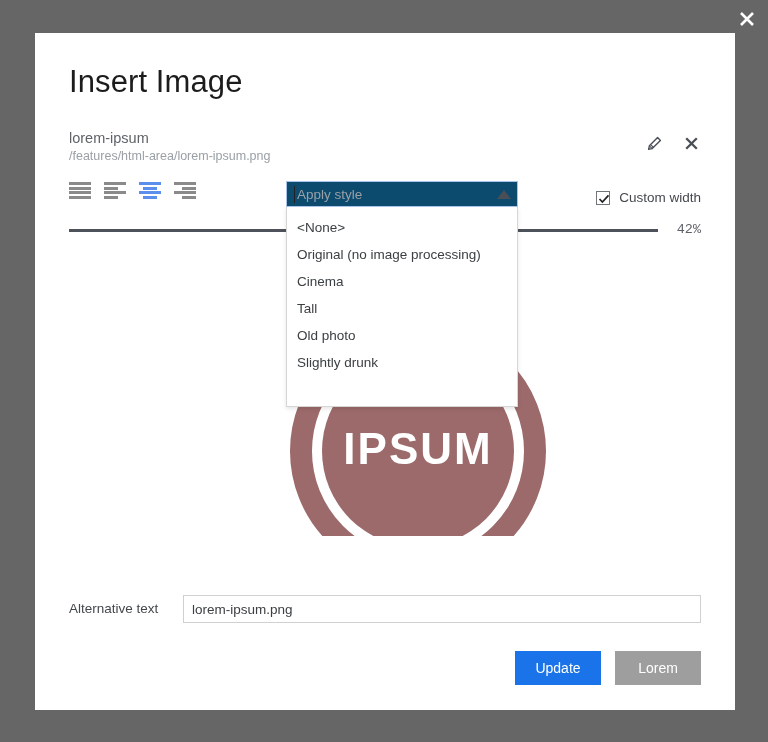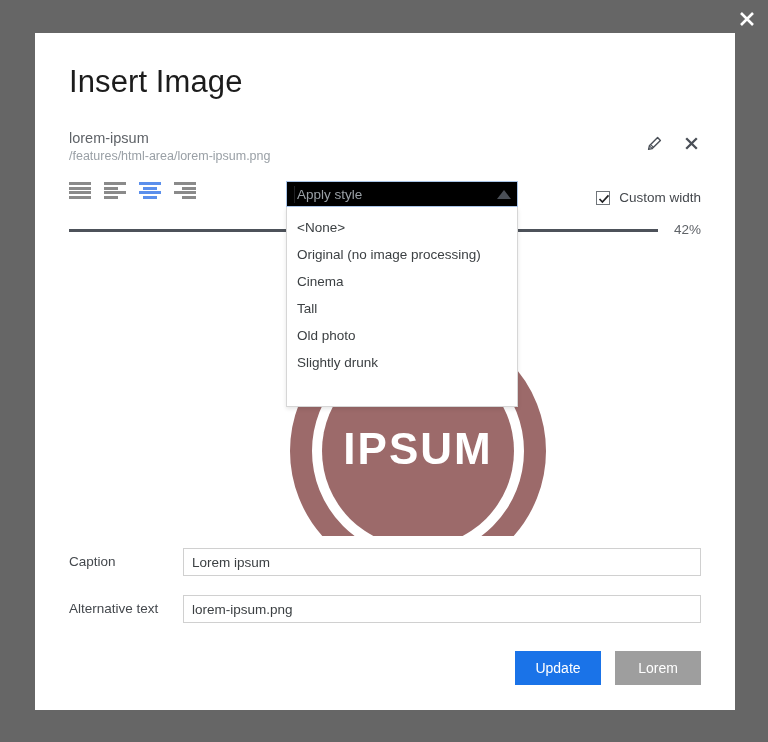--- a/index.html
+++ b/index.html
@@ -154,20 +154,21 @@
     color: #44484d;
     white-space: nowrap;
   }
 
   
   .slider-row {
     position: absolute;
     left: 34px; top: 186px;
     width: 632px;
     height: 22px;
+    font-family: Liberation Mono, monospace;
   }
   .slider-track {
     position: absolute;
     left: 0; top: 10px;
     width: 589px;
     height: 3px;
     background: #4d525a;
   }
   .slider-value {
     position: absolute;
@@ -222,21 +223,21 @@
   
   .dropdown {
     position: absolute;
     left: 251px; top: 148px;
     width: 232px;
     z-index: 40;
   }
   .dd-field {
     position: relative;
     height: 26px;
-    background: #000000;
+    background: #0c4a6e;
     border: 1px solid #a9c4e8;
     display: flex;
     align-items: center;
     padding: 0 6px 0 8px;
     cursor: text;
   }
   .dd-caret-text {
     position: absolute;
     left: 7px; top: 4px;
     width: 1px; height: 17px;
@@ -415,24 +416,20 @@
       <div class="dd-list">
         <div class="dd-option">&lt;None&gt;</div>
         <div class="dd-option">Original (no image processing)</div>
         <div class="dd-option">Cinema</div>
         <div class="dd-option">Tall</div>
         <div class="dd-option">Old photo</div>
         <div class="dd-option">Slightly drunk</div>
       </div>
     </div>
 
-    <div class="field-row caption">
-      <span class="field-label">Caption</span>
-      <input class="field-input" type="text" value="Lorem ipsum" style="">
-    </div>
 
     <div class="field-row alt">
       <span class="field-label">Alternative text</span>
       <input class="field-input" type="text" value="lorem-ipsum.png" style="">
     </div>
 
     <div class="btn-row">
       <button class="btn btn-primary">Update</button>
       <button class="btn btn-secondary">Lorem</button>
     </div>

